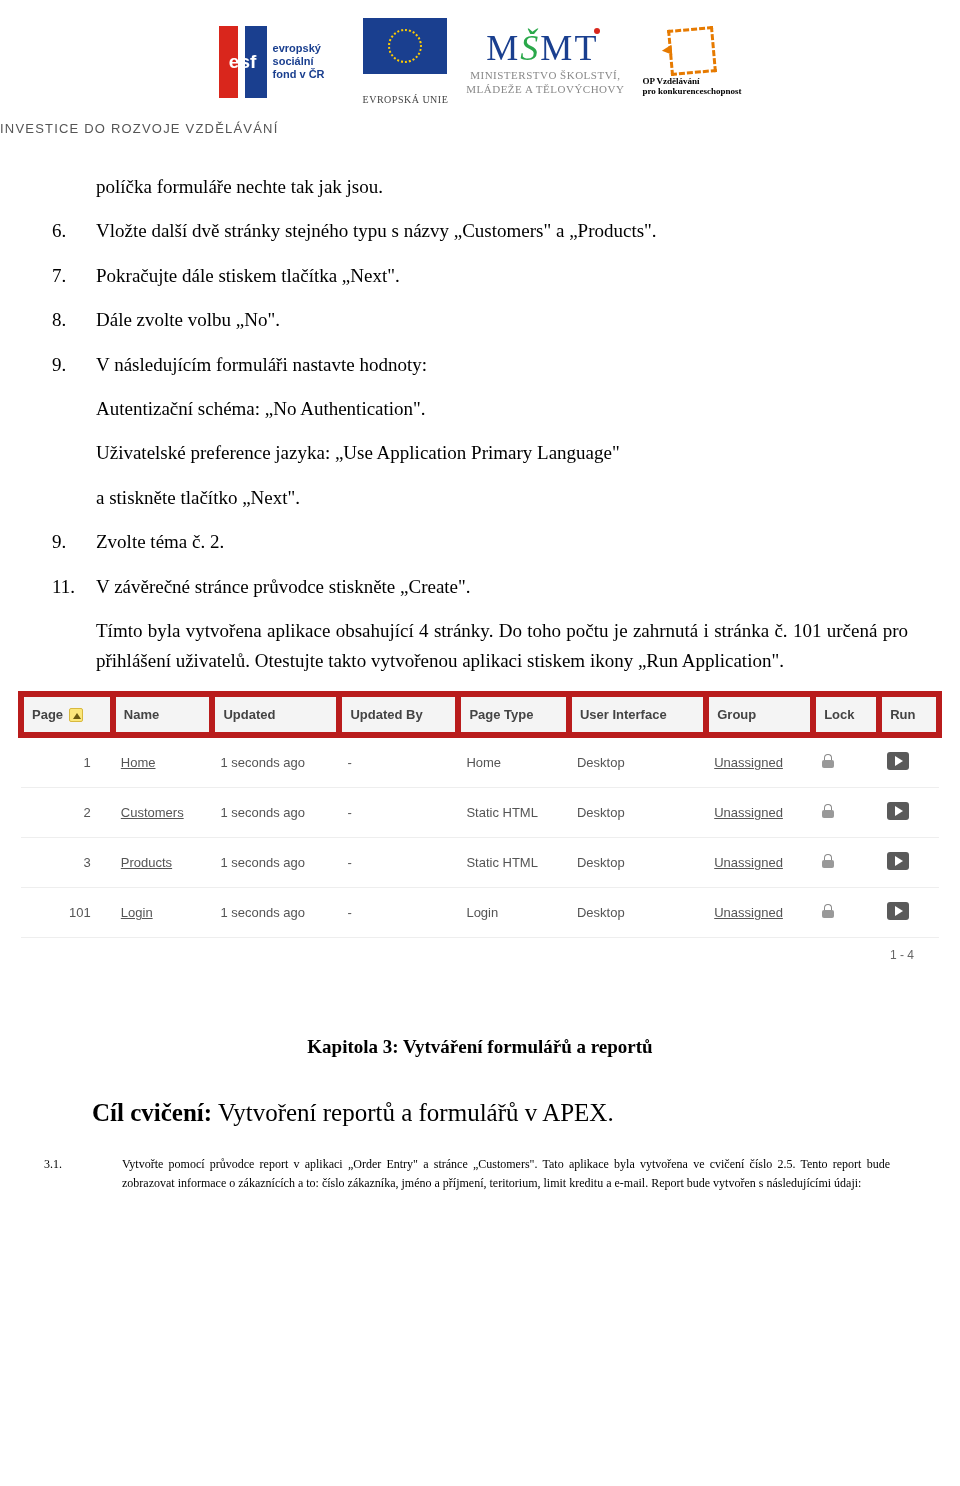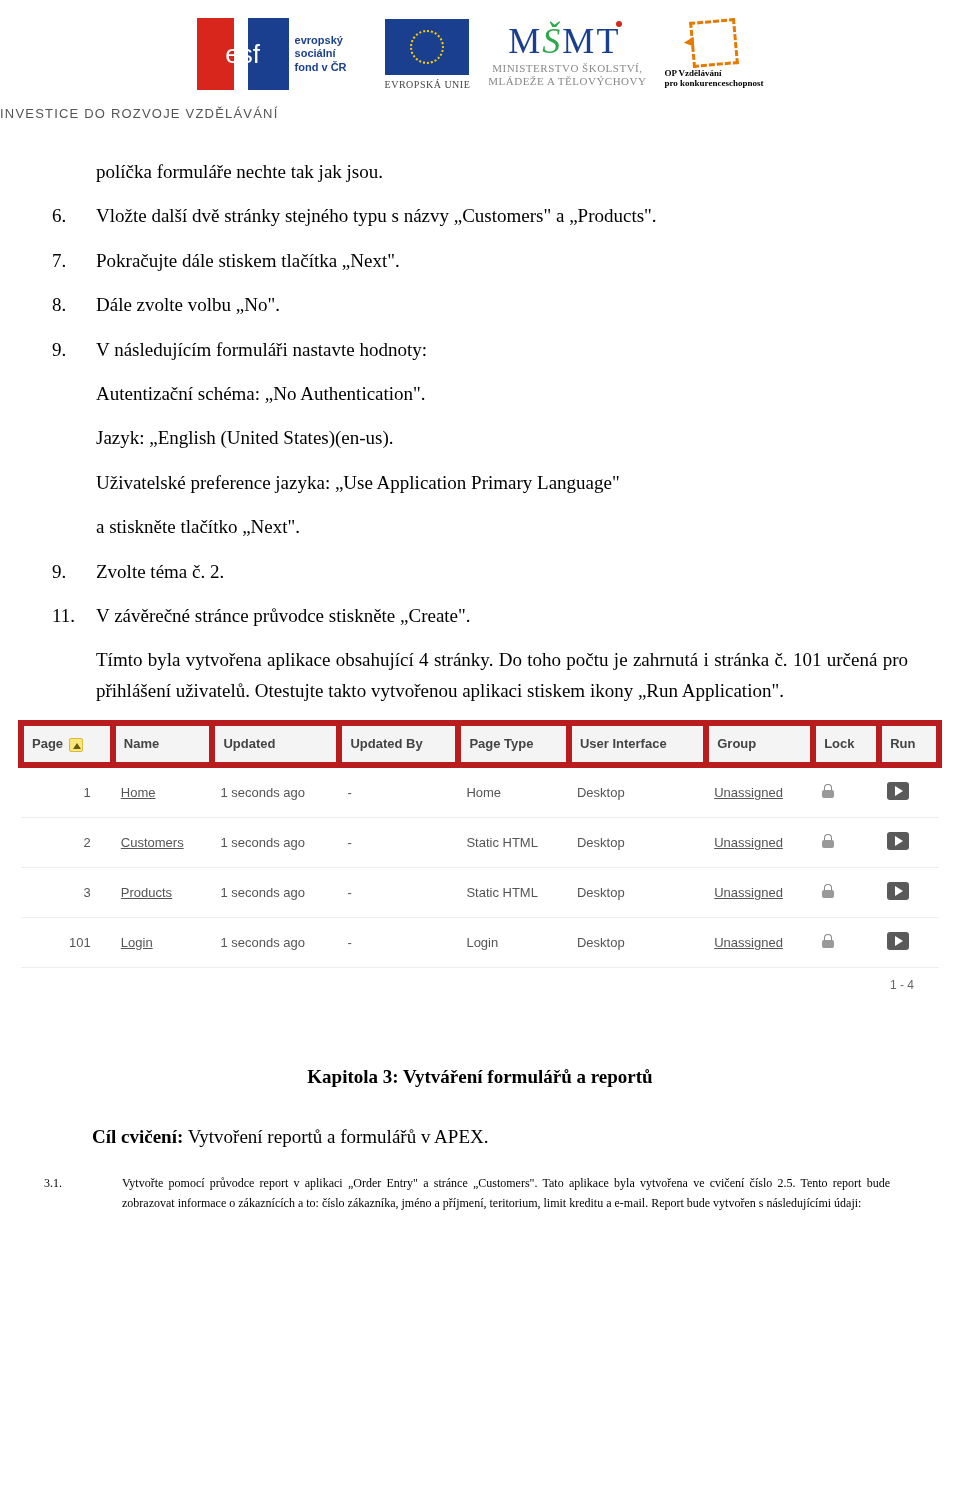--- a/index.html
+++ b/index.html
@@ -26,42 +26,42 @@
     flex-direction: column;
     align-items: center;
     font-family: Arial, sans-serif;
   }
   .esf-logo {
     display: flex;
     align-items: center;
     gap: 6px;
   }
   .esf-badge {
-    width: 92px;
+    width: 48px;
     height: 72px;
     background: linear-gradient(to right, #d9261c 0 40%, #fff 40% 55%, #1a3f8f 55% 100%);
     position: relative;
     display: flex;
     align-items: center;
     justify-content: center;
     color: #fff;
-    font-weight: normal;
-    font-size: 26px;
+    font-weight: bold;
+    font-size: 19px;
   }
   .esf-text {
     font-size: 11px;
     line-height: 1.2;
     color: #1a3f8f;
     width: 72px;
   }
   .eu-logo {
     display: flex;
     flex-direction: column;
     align-items: center;
-    gap: 4px;
+    gap: 20px;
   }
   .eu-flag {
     width: 84px;
     height: 56px;
     background: #1a3f8f;
     display: flex;
     align-items: center;
     justify-content: center;
     position: relative;
   }
@@ -251,21 +251,21 @@
     margin: 10px 28px 0 0;
   }
   .chapter-title {
     text-align: center;
     font-weight: bold;
     font-size: 19px;
     margin: 70px 0 30px 0;
   }
   .cil-line {
     margin: 0 0 22px 0;
-    font-size: 19px;
+    font-size: 25px;
   }
   .num-para {
     display: flex;
     font-size: 12px;
     text-align: justify;
     line-height: 1.6;
   }
   .num-para .np-num {
     width: 78px;
     flex: 0 0 78px;
@@ -330,21 +330,20 @@
     <div class="ol-item">
       <div class="ol-num">8.</div>
       <div class="ol-text">Dále zvolte volbu „No".</div>
     </div>
     <div class="ol-item">
       <div class="ol-num">9.</div>
       <div class="ol-text">V následujícím formuláři nastavte hodnoty:</div>
     </div>
 
     <div class="sub-block">Autentizační schéma: „No Authentication".</div>
-    <div class="sub-block">Jazyk: „English (United States)(en-us).</div>
     <div class="sub-block">Uživatelské preference jazyka: „Use Application Primary Language"</div>
     <div class="sub-block">a stiskněte tlačítko „Next".</div>
 
     <div class="ol-item">
       <div class="ol-num">9.</div>
       <div class="ol-text">Zvolte téma č. 2.</div>
     </div>
     <div class="ol-item">
       <div class="ol-num">11.</div>
       <div class="ol-text">V závěrečné stránce průvodce stiskněte „Create".</div>

